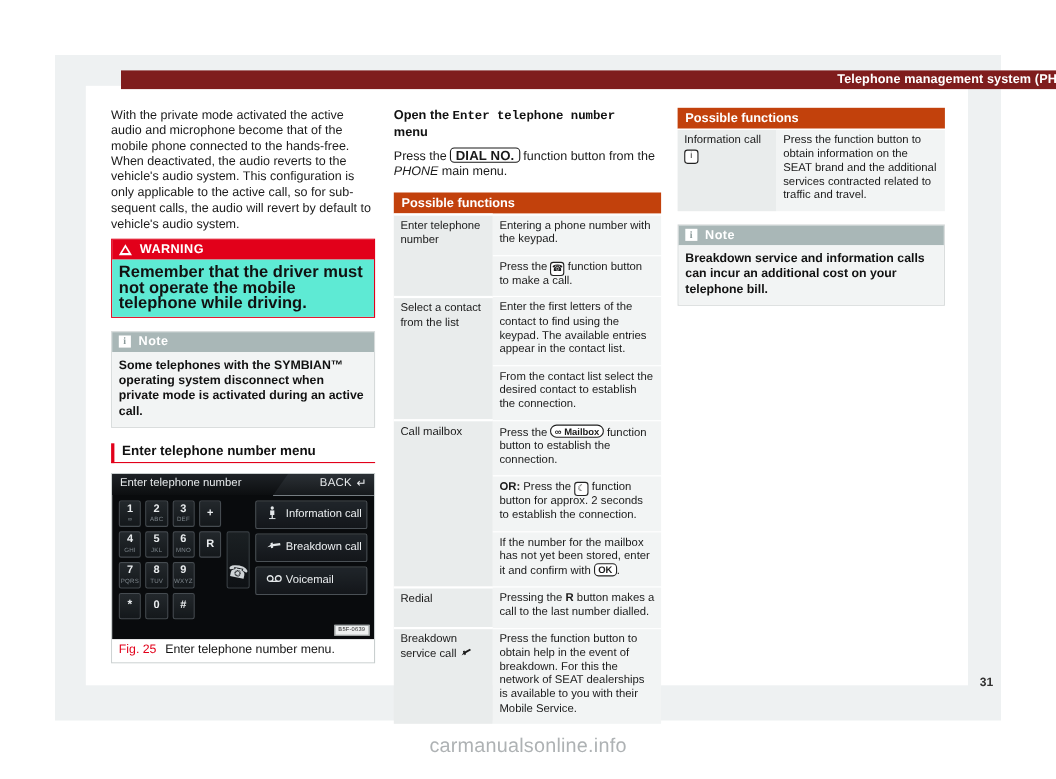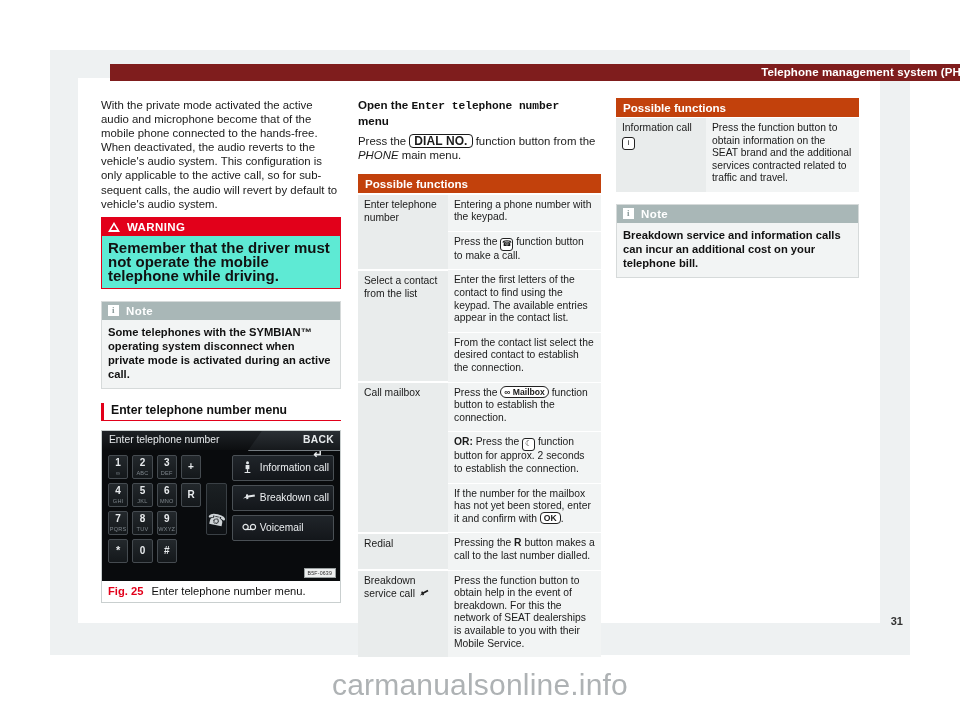--- a/index.html
+++ b/index.html
@@ -37,62 +37,62 @@
   .notebox .nb-body{background:#f2f4f4;color:#111;font-weight:bold;font-size:11.2px;line-height:14px;padding:5px 6px 7px 6px;}
 
   
   .sec-head{margin-top:14px;border-left:3px solid #e2001a;border-bottom:1px solid #e2001a;padding:0 0 3px 7px;font-size:12.2px;font-weight:bold;color:#111;}
 
   
   .figure{margin-top:9px;border:1px solid #c9cfcf;background:#fff;}
   .screen{position:relative;background:#090b0d;height:150px;padding:0;}
   .scr-top{position:relative;height:19px;background:linear-gradient(#1e2226,#0c0e10);}
   .scr-title{position:absolute;left:7px;top:3px;color:#e7eaec;font-size:10.3px;}
-  .scr-back{position:absolute;right:6px;top:3px;color:#e7eaec;font-size:10.3px;font-weight:bold;letter-spacing:.3px;display:flex;align-items:center;gap:4px;flex-direction:column;}
+  .scr-back{position:absolute;right:6px;top:3px;color:#e7eaec;font-size:10.3px;font-weight:normal;letter-spacing:.3px;display:flex;align-items:center;gap:4px;}
   .tab-slant{position:absolute;right:0;top:0;width:92px;height:19px;background:linear-gradient(#2b3035,#16191c);clip-path:polygon(14px 0,100% 0,100% 100%,0 100%);border-bottom:1px solid #9aa3a8;}
   .scr-back span.lbl{position:relative;z-index:3;}
   .arr{position:relative;z-index:3;display:inline-block;width:10px;height:9px;}
   .arr:before{content:"\21B5";font-size:11px;line-height:9px;color:#e7eaec;}
 
   .pad{position:relative;padding:5px 6px 6px 6px;display:flex;gap:5px;}
   .keys{display:grid;grid-template-columns:repeat(4,1fr);grid-auto-rows:24px;gap:4px;width:124px;}
   .key{background:linear-gradient(#23282c,#14181b);border:1px solid #454b50;border-radius:2px;position:relative;}
   .key .kn{position:absolute;left:0;right:0;top:2px;text-align:center;color:#e9ecee;font-size:10px;font-weight:bold;line-height:10px;}
   .key .kl{position:absolute;left:0;right:0;bottom:1px;text-align:center;color:#7e868c;font-size:5.6px;letter-spacing:.2px;line-height:7px;}
   .key.single .kn{top:6px;}
   .key.star .kn{top:5px;font-size:11px;}
   .call-key{width:26px;background:linear-gradient(#1b2023,#0e1114);border:1px solid #3a4045;border-radius:2px;display:flex;align-items:flex-end;justify-content:center;padding-bottom:5px;margin-top:28px;height:52px;box-sizing:border-box;}
   .call-key .ph{color:#cfd4d7;font-size:15px;transform:rotate(12deg);}
   .rightbtns{display:flex;flex-direction:column;gap:4px;width:136px;}
   .rbtn{height:24px;background:linear-gradient(#20252a,#13161a);border:1px solid #4a5055;border-radius:2px;display:flex;align-items:center;gap:6px;padding-left:9px;color:#eceff1;font-size:10.2px;}
   .rb-ic{width:12px;text-align:center;color:#e3e7e9;font-size:10px;display:inline-block;}
   .codebox{position:absolute;right:4px;bottom:3px;background:#eef0f0;border:1px solid #9aa0a0;color:#2a2a2a;font-size:5.2px;padding:1px 3px;letter-spacing:.2px;font-family:"Liberation Sans",sans-serif;}
   .figcap{background:#fff;padding:4px 6px 5px 6px;font-size:11.2px;color:#111;display:flex;gap:8px;align-items:baseline;}
-  .figcap .fnum{color:#e2001a;font-weight:bold;}
+  .figcap .fnum{color:#e2001a;font-weight:normal;}
 
   
   .tbl{width:100%;border-collapse:collapse;table-layout:fixed;}
   .tbl caption{caption-side:top;background:#c2410c;color:#fff;font-weight:bold;font-size:11.6px;text-align:left;padding:3px 7px;}
   .tbl td{vertical-align:top;font-size:10.3px;line-height:12.6px;color:#1a1a1a;padding:4px 6px 7px 6px;border-top:1px solid #ffffff;}
   .tbl td.c1{background:#e9ecec;width:78px;}
   .tbl td.c2{background:#f2f4f4;}
   .tbl tr.grp td.c1{border-top:2px solid #fff;}
   .tblwrap{margin-top:12px;}
 
   
   .kbtn{display:inline-block;border:1px solid #222;border-radius:4px;padding:0 3px;font-size:8.6px;line-height:10px;font-weight:bold;background:#fff;position:relative;top:-1px;white-space:nowrap;text-align:right;}
   .kbtn.round{border-radius:7px;padding:0 3px;}
   .gi{display:inline-block;border:1px solid #222;border-radius:3px;width:11px;height:11px;line-height:10px;text-align:center;font-size:8px;position:relative;top:1px;background:#fff;}
   .dialno{display:inline-block;border:1px solid #1a1a1a;border-radius:4px;padding:0 4px;font-size:12px;line-height:12px;font-weight:bold;background:#fff;position:relative;top:0px;letter-spacing:.1px;}
   .mono{font-family:"Liberation Mono",monospace;font-size:11.2px;letter-spacing:0px;}
   b.blk{font-weight:bold;}
   i.it{font-style:italic;}
 
   .pagenum{position:absolute;right:57px;top:615px;font-size:11px;color:#333;font-weight:bold;}
-  .wmark{position:absolute;left:0;right:0;top:668px;text-align:center;color:#aeb2b4;font-size:30px;letter-spacing:.2px;font-family:"Liberation Sans",sans-serif;}
+  .wmark{position:absolute;left:0;right:0;top:668px;text-align:center;color:#aeb2b4;font-size:18px;letter-spacing:.2px;font-family:"Liberation Sans",sans-serif;}
 
   .wrench{display:inline-block;transform:rotate(-20deg);font-size:10px;}
 </style>
 </head>
 <body>
 
 <div class="root">
 
   <div class="scan-band"></div>
   <div class="page-white"></div>

